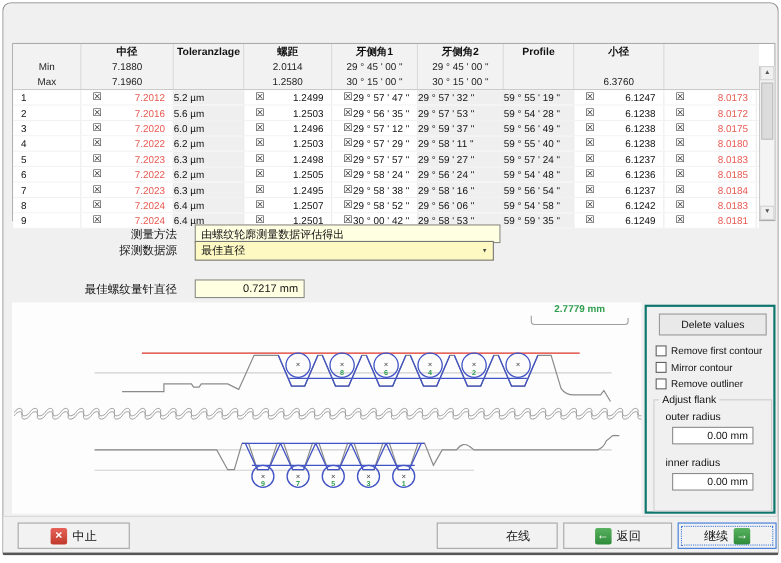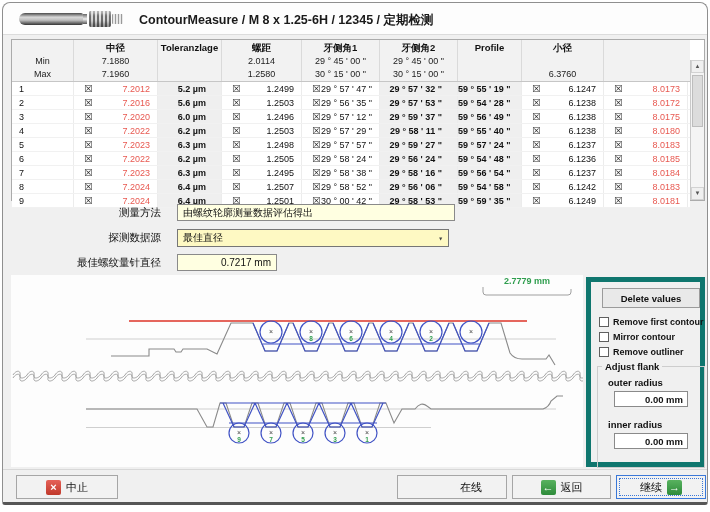--- a/index.html
+++ b/index.html
@@ -28,41 +28,41 @@
   .tbody{flex:1;}
   .tr{display:flex;height:13px;background:#fff;border-bottom:1px solid #f1f1f1;}
   .td{display:flex;align-items:center;border-right:1px solid #ececec;font-size:9px;color:#111;box-sizing:border-box;}
   .c-n{width:62px;}.c-mid{width:84px;}.c-tol{width:64px;}.c-pitch{width:80px;}.c-fa1{width:78px;}
   .c-fa2{width:78px;}.c-profile{width:64px;}.c-minor{width:82px;}.c-major{width:84px;}
   .fill{flex:1;border-right:none;}
   .td.c-tol,.td.c-fa2,.td.c-profile{background:#efefef;}
   .td.c-n{padding-left:7px;font-size:9px;}
   .cbx{font-size:9.5px;line-height:1;margin-left:10px;color:#2b2b2b;cursor:default;}
   .val{flex:1;text-align:right;padding-right:7px;white-space:nowrap;}
-  .td.noc .val{text-align:right;padding-right:15px;font-weight:bold;}
+  .td.noc .val{text-align:left;padding-right:15px;}
   .td.c-mid .val,.td.c-major .val{color:#e85951;}
   
   .vscroll{width:13px;border-left:1px solid #c9c9c9;background:#f4f4f4;position:relative;margin-top:20px;}
   .sb-btn{position:absolute;left:0;width:13px;height:13px;background:#f0f0f0;border:1px solid #d2d2d2;
     box-sizing:border-box;font-size:6px;color:#555;text-align:center;line-height:11px;cursor:pointer;}
   .sb-up{top:0;}
   .sb-down{bottom:0;}
   .sb-thumb{position:absolute;left:1px;top:15px;width:11px;height:52px;background:#dcdcdc;border:1px solid #bdbdbd;box-sizing:border-box;cursor:pointer;}
   
   .formrow{position:absolute;left:0;display:flex;align-items:center;}
   .flabel{width:158px;text-align:right;font-size:10.5px;color:#111;padding-right:16px;}
   .ybox{background:#ffffe1;border:1px solid #8a8a8a;font-size:10px;color:#111;box-sizing:border-box;
     display:flex;align-items:center;padding:0 5px;height:17px;}
   .select{width:272px;height:18px;background:#fef9c3;border:1px solid #767676;box-sizing:border-box;
     display:flex;align-items:center;font-size:10px;color:#111;padding-left:5px;cursor:pointer;}
   .select .chev{margin-left:auto;padding-right:5px;color:#444;font-size:8px;}
   
   .plot{position:absolute;left:8px;top:272px;width:572px;height:192px;background:#fdfdfd;}
   .rpanel{position:absolute;left:583px;top:274px;width:119px;height:190px;background:#f0f0f0;
-    border:5px solid #0f766e;box-sizing:border-box;font-weight:bold;}
+    border:2px solid #0f766e;box-sizing:border-box;}
   .del-btn{position:absolute;left:11px;top:6px;width:96px;height:18px;background:#e9e9e9;border:1px solid #9b9b9b;
     font-size:9.5px;color:#111;display:flex;align-items:center;justify-content:center;cursor:pointer;}
   .chklist{position:absolute;left:8px;top:32px;width:108px;}
   .chkrow{display:flex;align-items:center;height:15px;cursor:pointer;}
   .box{width:10px;height:10px;background:#fff;border:1px solid #5f5f5f;box-sizing:border-box;margin-right:4px;flex:none;}
   .chklbl{font-size:9px;color:#111;white-space:nowrap;}
   .group{position:absolute;left:6px;top:84px;width:106px;height:100px;border:1px solid #cdcdcd;}
   .group-lbl{position:absolute;left:4px;top:-6px;background:#f0f0f0;padding:0 3px;font-size:9.5px;color:#111;}
   .g-lab{position:absolute;left:10px;font-size:9.5px;color:#111;}
   .g-inp{position:absolute;left:16px;width:74px;height:16px;background:#fff;border:1px solid #8a8a8a;
@@ -89,29 +89,20 @@
   .xmark{font-size:7px;fill:#3c3c3c;text-anchor:middle;}
   .gnum{font-size:6.5px;font-weight:700;fill:#2f9e4e;text-anchor:middle;}
   .dimtext{font-size:9px;font-weight:700;fill:#2f9e4e;text-anchor:middle;}
   .bracket{stroke:#9f9f9f;stroke-width:1;fill:none;}
 </style>
 </head>
 <body>
 
 <div class="window">
 
-  <div class="titlebar">
-    <div class="gauge">
-      <div class="body"></div>
-        <div class="ring"></div>
-        <div class="grip"></div>
-        <div class="tip"></div>
-    </div>
-    <div class="title">ContourMeasure / M 8 x 1.25-6H / 12345 / 定期检测</div>
-  </div>
 
   <div class="table">
     <div class="tgrid">
       <div class="thead">
           <div class="th c-n">
             <div class="th-l"></div>
             <div class="th-m">Min</div>
             <div class="th-m">Max</div>
           </div>
           <div class="th c-mid">
@@ -458,21 +449,21 @@
     </div>
   </div>
 
   <div class="formrow" style="top:201px;">
     <div class="flabel">测量方法</div>
     <div class="ybox" style="width:278px;">
       <span>由螺纹轮廓测量数据评估得出</span>
     </div>
   </div>
 
-  <div class="formrow" style="top:226px;font-family:Liberation Mono, monospace;">
+  <div class="formrow" style="top:216px;font-family:Liberation Mono, monospace;">
     <div class="flabel">探测数据源</div>
     <div class="select">
       <span>最佳直径</span>
       <span class="chev">▾</span>
     </div>
     <div style="position:relative;">
       
     </div>
   </div>
 

